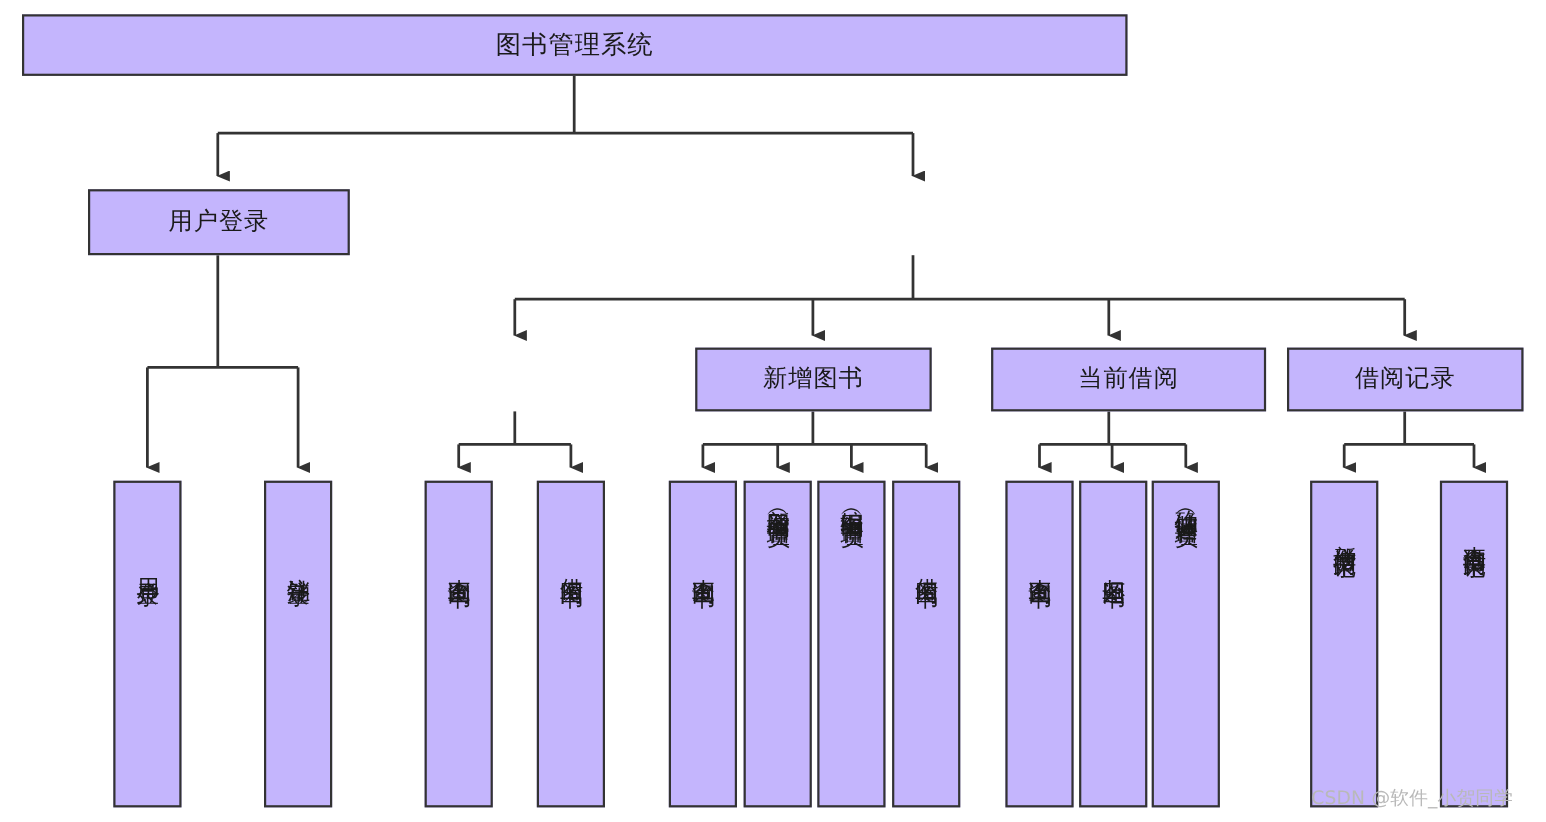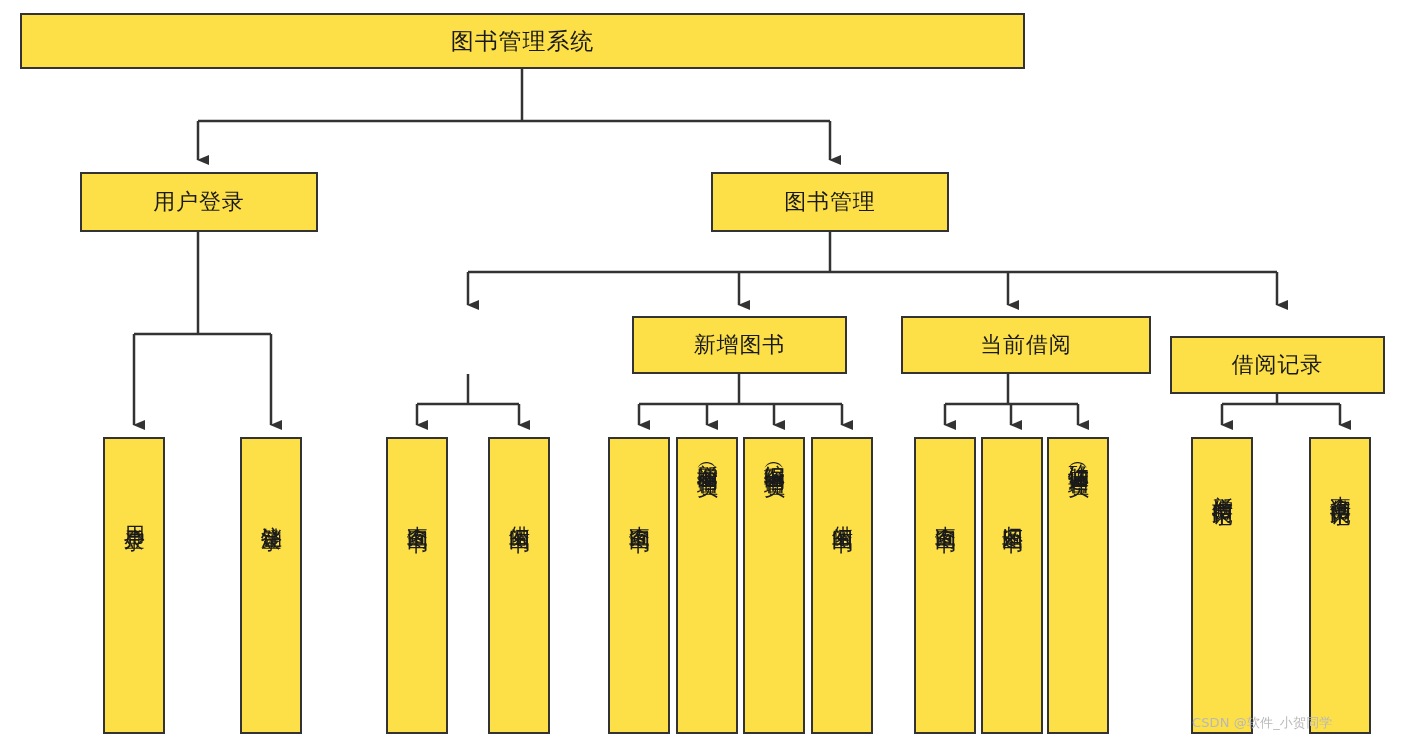--- a/index.html
+++ b/index.html
@@ -23,21 +23,21 @@
     position: absolute;
     left: 0;
     top: 0;
     width: 1405px;
     height: 747px;
   }
   .node {
     position: absolute;
     box-sizing: border-box;
     border: 2.5px solid #333333;
-    background: #fde047;
+    background: #c4b5fd;
     display: flex;
     align-items: center;
     justify-content: center;
     color: #1a1a1a;
   }
   .node .label {
     display: block;
     text-align: center;
     line-height: 1.25;
     letter-spacing: 0.04em;
@@ -54,21 +54,21 @@
     writing-mode: vertical-rl;
     text-orientation: upright;
     font-size: 21px;
     letter-spacing: 0.10em;
     line-height: 1;
   }
   .node.root .label { font-size: 23px; }
   .watermark {
     position: absolute;
     color: #b9b9b9;
-    font-size: 13px;
+    font-size: 17px;
     white-space: nowrap;
     letter-spacing: 0.01em;
     font-family: "DejaVu Sans", "Liberation Sans", sans-serif;
   }
 </style>
 </head>
 <body>
 
 <div id="diagram-root">
 
@@ -122,31 +122,28 @@
     </g>
   </svg>
 
   <div class="node horizontal root" style="left:20px; top:13px; width:1005px; height:56px;">
     <span class="label">图书管理系统</span>
   </div>
 
   <div class="node horizontal" style="left:80px; top:172px; width:238px; height:60px;">
     <span class="label">用户登录</span>
   </div>
-  <div class="node horizontal" style="left:711px; top:172px; width:238px; height:60px;">
-    <span class="label">图书管理</span>
-  </div>
 
   <div class="node horizontal" style="left:632px; top:316px; width:215px; height:58px;">
     <span class="label">新增图书</span>
   </div>
   <div class="node horizontal" style="left:901px; top:316px; width:250px; height:58px;">
     <span class="label">当前借阅</span>
   </div>
-  <div class="node horizontal" style="left:1170px; top:336px; width:215px; height:58px;">
+  <div class="node horizontal" style="left:1170px; top:316px; width:215px; height:58px;">
     <span class="label">借阅记录</span>
   </div>
 
   <div class="node vertical" style="left:103px; top:437px; width:62px; height:297px; padding-top:70px;">
     <span class="label">用户登录</span>
   </div>
   <div class="node vertical" style="left:240px; top:437px; width:62px; height:297px; padding-top:70px;">
     <span class="label">注销登录</span>
   </div>
 

